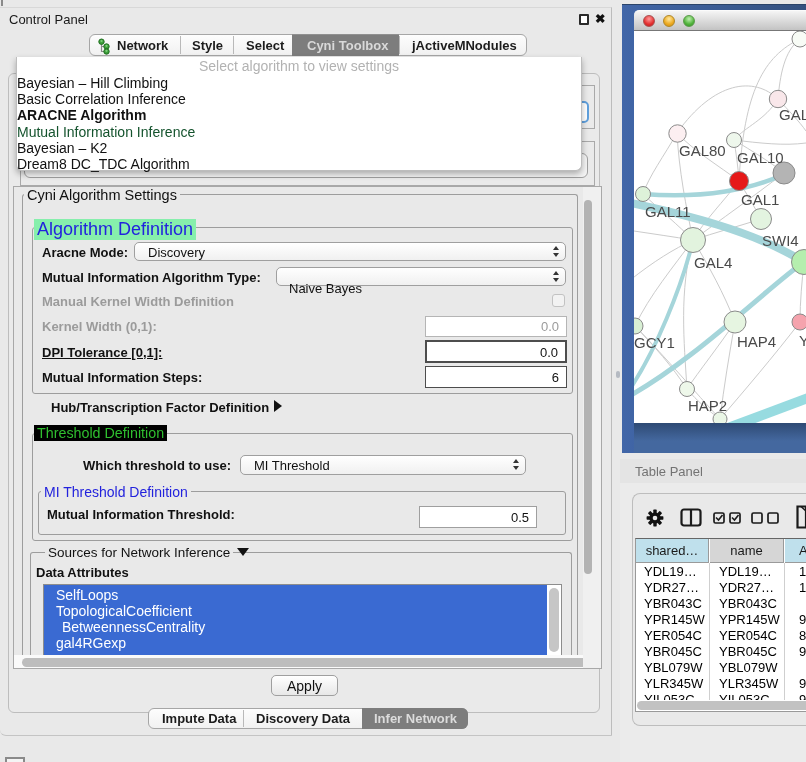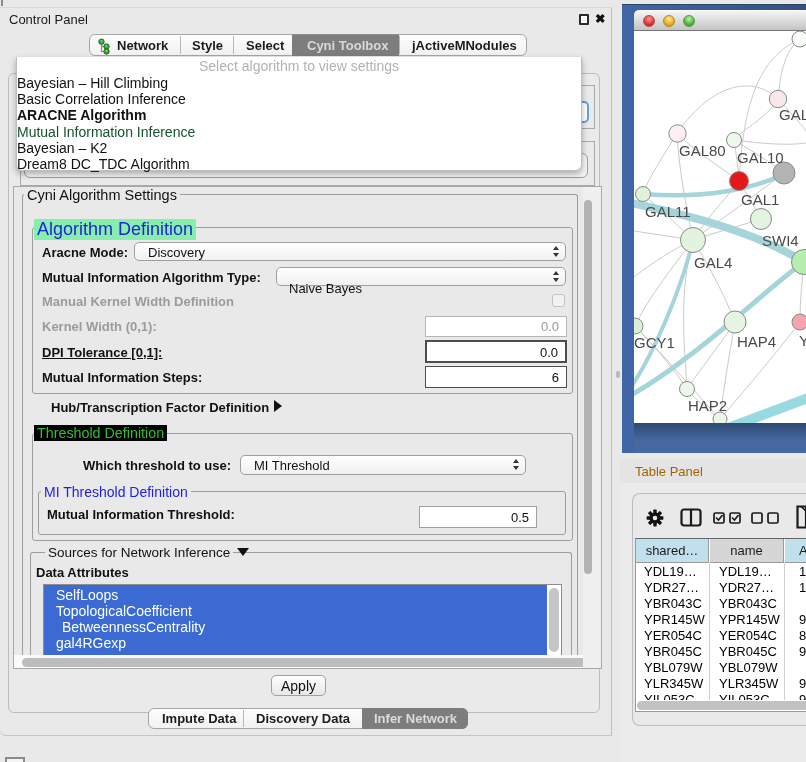--- a/index.html
+++ b/index.html
@@ -110,21 +110,21 @@
 <div class="abs" style="left:56px;top:603px;font-size:14px;color:#fff;">TopologicalCoefficient</div>
 <div class="abs" style="left:56px;top:619px;font-size:14px;color:#fff;margin-left:6px;">BetweennessCentrality</div>
 <div class="abs" style="left:56px;top:635px;font-size:14px;color:#fff;">gal4RGexp</div>
 
 <div class="abs" style="left:14px;top:655px;width:570px;height:13px;background:#fafafa;"></div>
 <div class="abs" style="left:22px;top:658px;width:572px;height:9px;background:#bdbdbd;border-radius:5px;"></div>
 
 <div class="abs" style="left:583px;top:187px;width:18px;height:481px;background:#f0f0f0;"></div>
 <div class="abs" style="left:584px;top:200px;width:8px;height:374px;background:#b3b3b3;border-radius:4px;"></div>
 
-<div class="abs" style="left:271px;top:675px;width:55px;height:21px;background:linear-gradient(#ffffff,#e7e7e7);border:1px solid #9f9f9f;border-radius:5px;text-align:center;font-size:14px;color:#111;padding-top:2px;">Apply</div>
+<div class="abs" style="left:271px;top:675px;width:67px;height:21px;background:linear-gradient(#ffffff,#e7e7e7);border:1px solid #9f9f9f;border-radius:5px;text-align:center;font-size:14px;color:#111;padding-top:2px;">Apply</div>
 
 <div class="abs" style="left:148px;top:708px;width:320px;height:21px;background:linear-gradient(#fdfdfd,#f1f1f1);border:1px solid #a6a6a6;border-radius:6px;"></div>
 <div class="abs" style="left:243px;top:710px;width:1px;height:17px;background:#b9b9b9;"></div>
 <div class="abs" style="left:362px;top:708px;width:106px;height:21px;background:#7d7d7d;border-radius:0 6px 6px 0;"></div>
 <div class="abs b" style="left:162px;top:711px;font-size:13px;color:#1c1c1c;">Impute Data</div>
 <div class="abs b" style="left:256px;top:711px;font-size:13px;color:#1c1c1c;">Discovery Data</div>
 <div class="abs b" style="left:374px;top:711px;font-size:13px;color:#dcdcdc;">Infer Network</div>
 
 <div class="abs" style="left:16px;top:57px;width:566px;height:114px;background:#fff;border:1px solid #bdbdbd;border-top:none;border-radius:0 0 6px 6px;box-shadow:0 3px 6px rgba(0,0,0,0.3);z-index:30;"></div>
 <div class="abs" style="left:16px;top:58px;width:566px;text-align:center;font-size:14px;color:#b2b2b2;z-index:31;">Select algorithm to view settings</div>
@@ -212,21 +212,21 @@
     <text x="60" y="237">GAL4</text>
     <text x="0" y="317">GCY1</text>
     <text x="103" y="316">HAP4</text>
     <text x="165" y="315">YM</text>
     <text x="54" y="380">HAP2</text>
   </g>
 </svg>
 </div>
 
 <div class="abs" style="left:620px;top:459px;width:186px;height:24px;background:#e4e4e4;"></div>
-<div class="abs" style="left:635px;top:464px;font-size:13px;color:#a16207;">Table Panel</div>
+<div class="abs" style="left:635px;top:464px;font-size:13px;color:#737373;">Table Panel</div>
 <div class="abs" style="left:620px;top:483px;width:186px;height:279px;background:#ebebeb;"></div>
 
 <div class="abs" style="left:632px;top:493px;width:174px;height:233px;background:#e9e9e9;border:1px solid #bdbdbd;border-radius:8px 0 0 8px;border-right:none;"></div>
 
 <svg class="abs" style="left:646px;top:509px;" width="18" height="18" viewBox="0 0 18 18">
   <g fill="#111">
     <circle cx="9" cy="9" r="5.6"></circle>
     <g>
       <rect x="7.3" y="0.6" width="3.4" height="4" rx="0.6"></rect>
       <rect x="7.3" y="13.4" width="3.4" height="4" rx="0.6"></rect>

